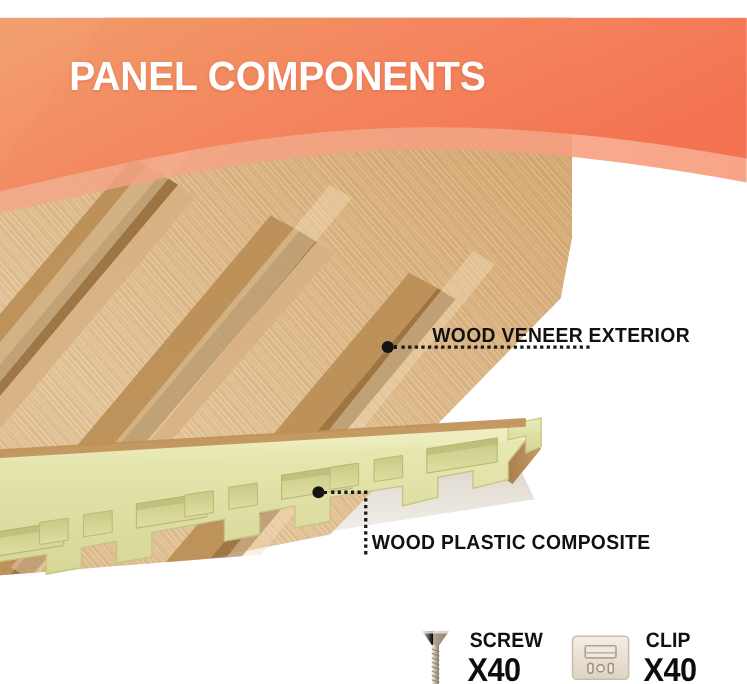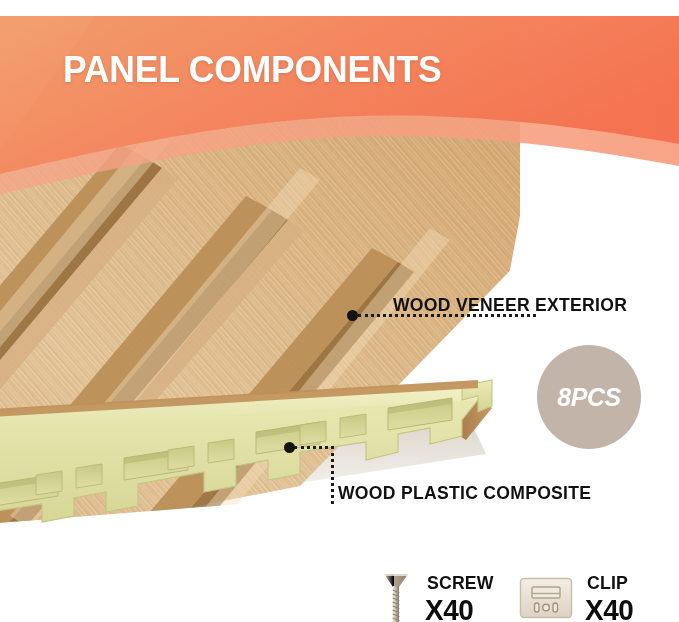--- a/index.html
+++ b/index.html
@@ -277,23 +277,20 @@
 
   <div class="dot" id="dot-veneer"></div>
   <div class="leader" id="leader-veneer"></div>
   <div class="callout-label" id="callout-veneer-label">WOOD VENEER EXTERIOR</div>
 
   <div class="dot" id="dot-wpc"></div>
   <div class="leader" id="leader-wpc-h"></div>
   <div class="leader" id="leader-wpc-v"></div>
   <div class="callout-label" id="callout-wpc-label">WOOD PLASTIC COMPOSITE</div>
 
-  <div id="badge-8pcs">
-    <div id="badge-8pcs-text">8PCS</div>
-  </div>
 
   <div id="accessories">
 
 
     <div id="screw-group">
       <svg id="screw-icon" width="30" height="66" viewBox="0 0 30 66">
         <defs>
           <linearGradient id="screwHead" x1="0" y1="0" x2="1" y2="0">
             <stop offset="0" stop-color="#ded5c6"></stop>
             <stop offset="0.4" stop-color="#b2a governor"></stop>

